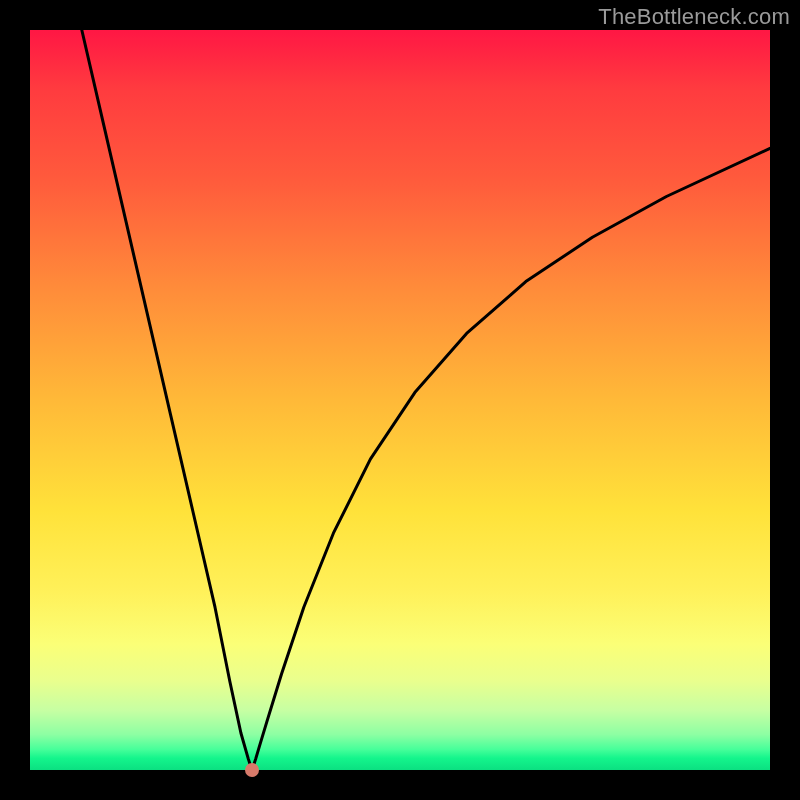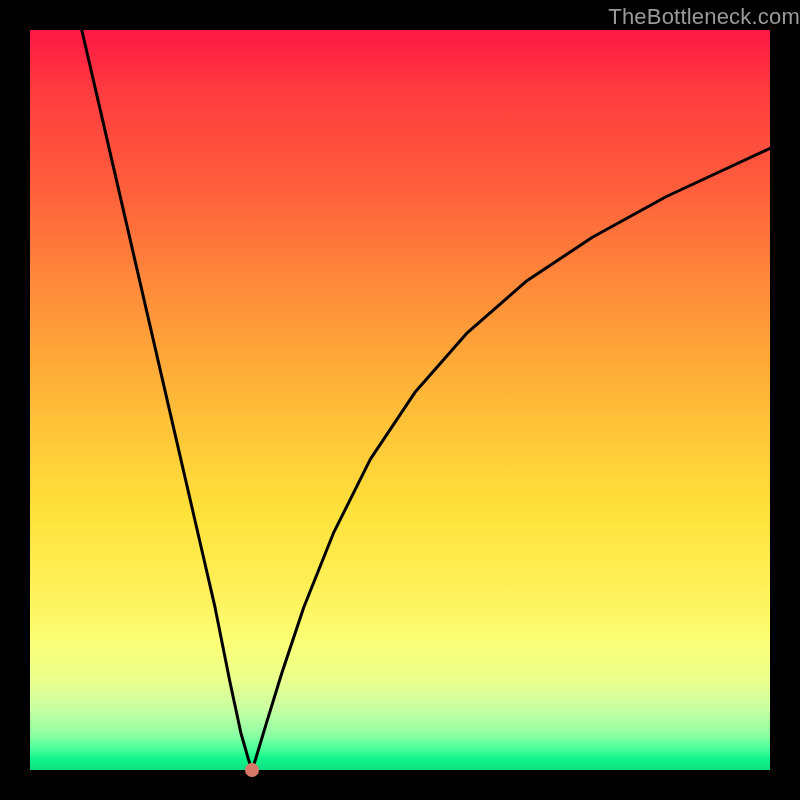--- a/index.html
+++ b/index.html
@@ -38,21 +38,21 @@
       #c6ffa3 92%,
       #8dffa3 95.2%,
       #47ff9a 97.2%,
       #14f58c 98.4%,
       #0be081 100%
     );
   }
   .watermark {
     position: absolute;
     top: 4px;
-    right: 0;
+    right: 10px;
     color: #9a9a9a;
     font-size: 22px;
     font-weight: 500;
     letter-spacing: 0.2px;
     user-select: none;
   }
   svg.curve {
     position: absolute;
     left: 0;
     top: 0;

